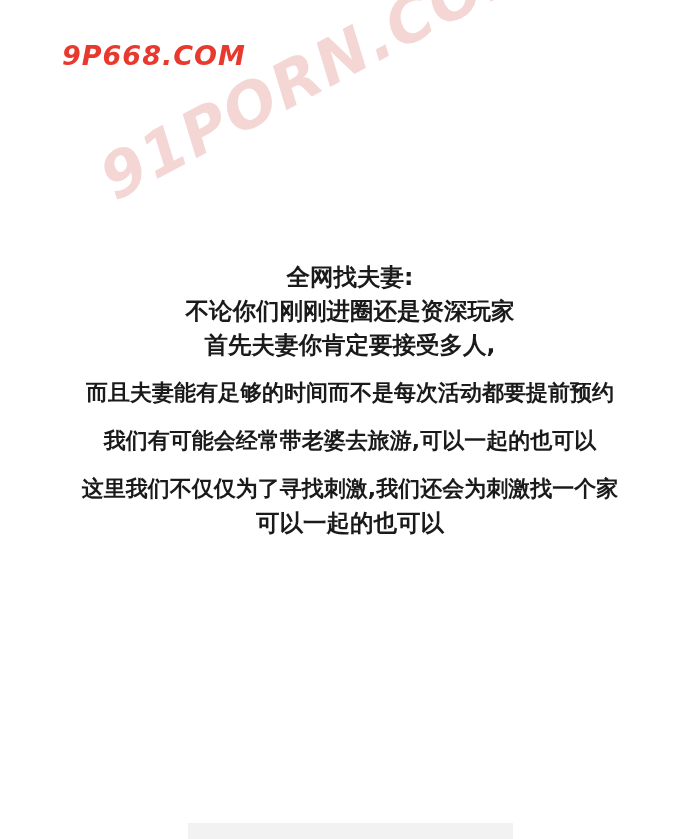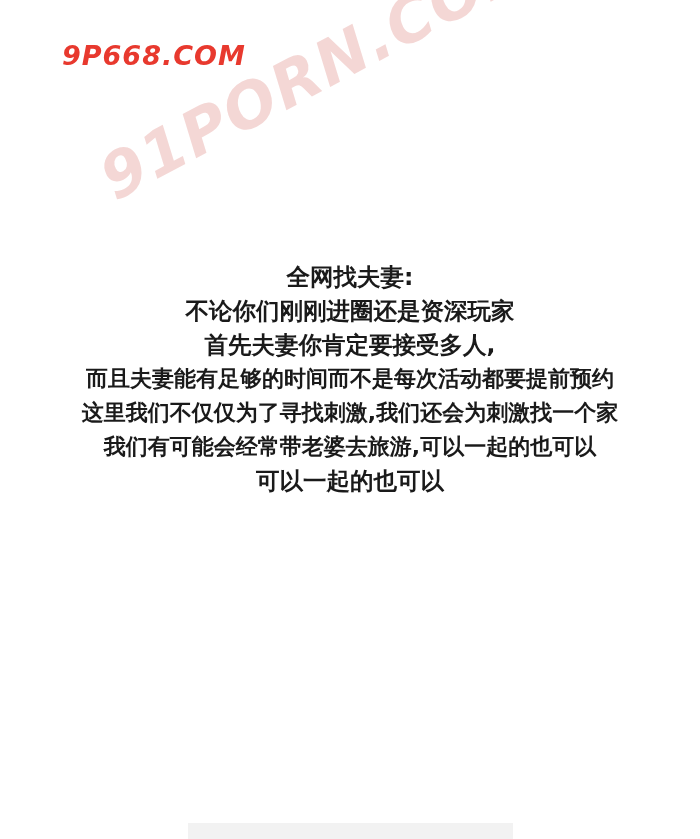--- a/index.html
+++ b/index.html
@@ -81,20 +81,21 @@
     line-height: 34px;
     color: #1a1a1a;
     letter-spacing: 0px;
   }
   .body-text .line {
     display: block;
     white-space: nowrap;
   }
   .line.small {
     font-size: 22px;
+    margin-top: 14px;
   }
 
   
   .bottom-strip {
     position: absolute;
     left: 188px;
     top: 823px;
     width: 325px;
     height: 16px;
     background: #f2f2f2;
@@ -107,20 +108,20 @@
 
   <div class="wm-top">9P668.COM</div>
 
   <div class="wm-diag">91PORN.COM</div>
 
   <div class="body-text">
     <span class="line">全网找夫妻:</span>
     <span class="line">不论你们刚刚进圈还是资深玩家</span>
     <span class="line">首先夫妻你肯定要接受多人,</span>
     <span class="line small">而且夫妻能有足够的时间而不是每次活动都要提前预约</span>
+    <span class="line small">我们有可能会经常带老婆去旅游,可以一起的也可以</span>
     <span class="line small">这里我们不仅仅为了寻找刺激,我们还会为刺激找一个家</span>
-    <span class="line small">我们有可能会经常带老婆去旅游,可以一起的也可以</span>
     <span class="line">可以一起的也可以</span>
   </div>
 
   <div class="bottom-strip"></div>
 
 </div>
 
 </body></html>

